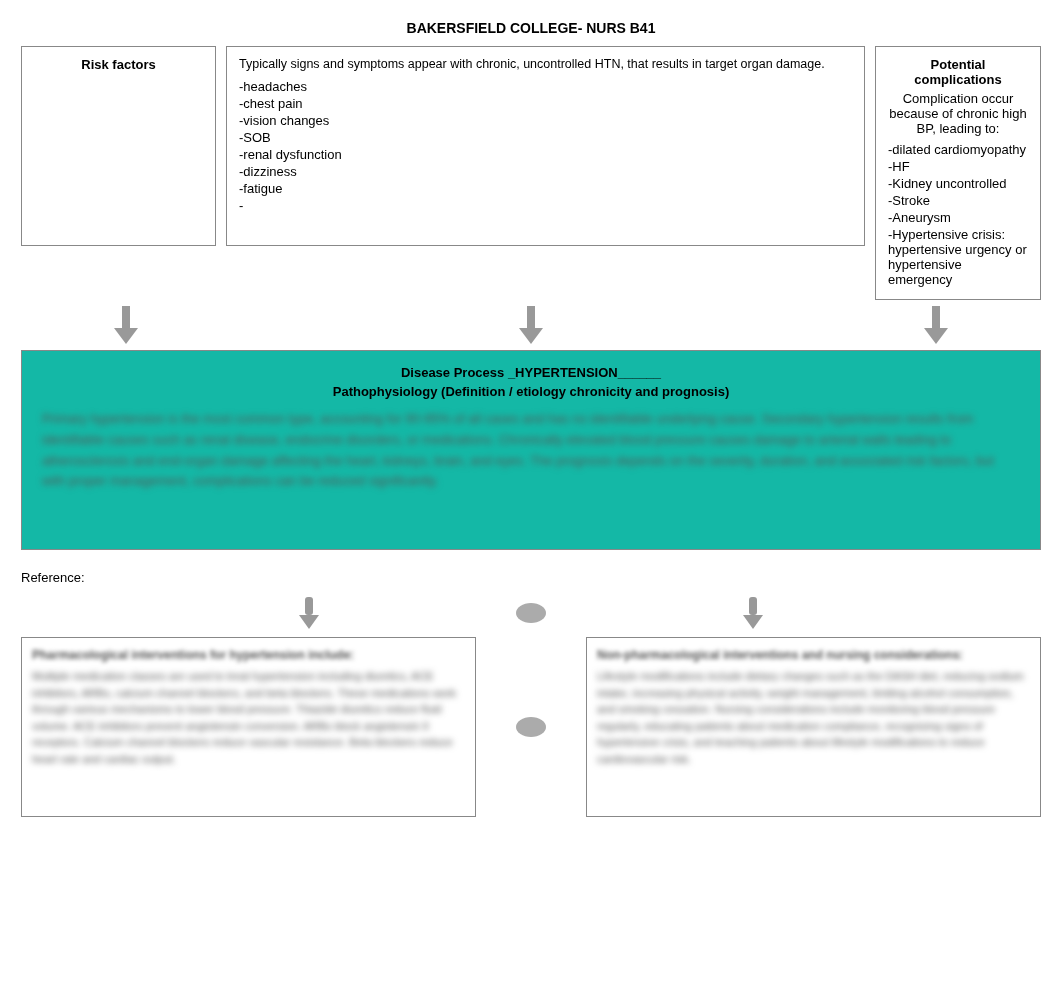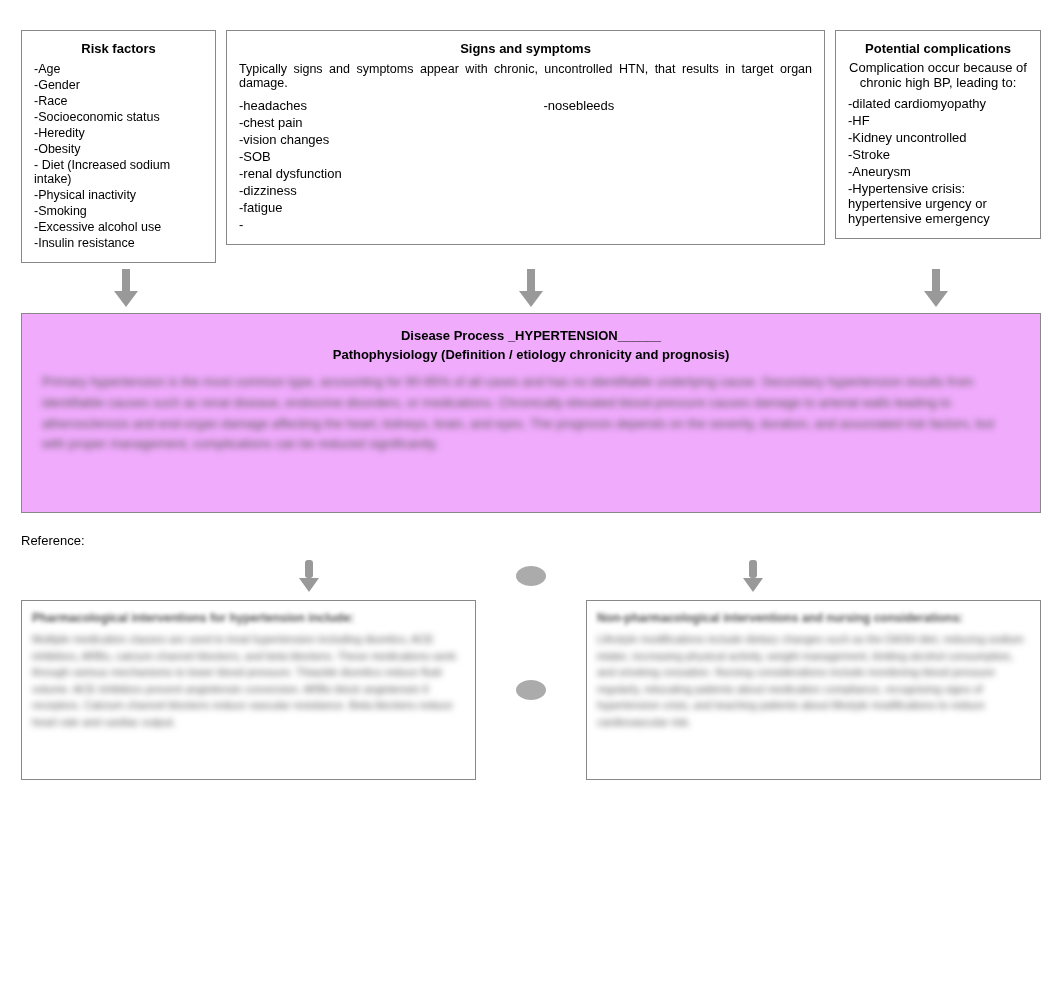--- a/index.html
+++ b/index.html
@@ -59,21 +59,21 @@
       min-height: 200px;
     }
 
     .signs-symptoms-box .box-title {
       text-align: center;
       font-weight: bold;
       margin-bottom: 6px;
     }
 
     .complications-box {
-      width: 206px;
+      width: 166px;
       min-height: 200px;
     }
 
     .complications-box .box-title {
       text-align: center;
       font-weight: bold;
       margin-bottom: 4px;
     }
 
     
@@ -83,21 +83,21 @@
       align-items: center;
       padding: 0 90px;
       height: 50px;
       position: relative;
     }
 
     
     .middle-box {
       border: 1.5px solid #888;
       padding: 14px 20px;
-      background: #f0abfc;
+      background: #14b8a6;
       min-height: 200px;
       margin-bottom: 8px;
     }
 
     .middle-box .box-title {
       text-align: center;
       font-weight: bold;
       margin-bottom: 4px;
     }
 
@@ -221,58 +221,42 @@
       border-left: 12px solid transparent;
       border-right: 12px solid transparent;
       border-top: 16px solid #999;
     }
   </style>
 </head>
 <body>
 
 <div class="page-wrapper">
   <div class="header">
+    <div class="header-title">BAKERSFIELD COLLEGE-  NURS B41</div>
   </div>
 
   <div class="top-row">
 
     <div class="box risk-factors-box">
       <div class="box-title">Risk factors</div>
-      <div class="risk-list">
-        <p>-Age</p>
-        <p>-Gender</p>
-        <p>-Race</p>
-        <p>-Socioeconomic status</p>
-        <p>-Heredity</p>
-        <p>-Obesity</p>
-        <p>- Diet (Increased sodium intake)</p>
-        <p>-Physical inactivity</p>
-        <p>-Smoking</p>
-        <p>-Excessive alcohol use</p>
-        <p>-Insulin resistance</p>
-      </div>
     </div>
 
     <div class="box signs-symptoms-box">
-      <div class="box-title">Signs and symptoms</div>
       <p class="signs-intro">Typically  signs  and  symptoms  appear  with  chronic,  uncontrolled  HTN,  that results in target organ damage.</p>
       <div class="signs-list">
         <div class="signs-col">
           <p>-headaches</p>
           <p>-chest pain</p>
           <p>-vision changes</p>
           <p>-SOB</p>
           <p>-renal dysfunction</p>
           <p>-dizziness</p>
           <p>-fatigue</p>
           <p>-</p>
         </div>
-        <div class="signs-col">
-          <p>-nosebleeds</p>
-        </div>
       </div>
     </div>
 
     <div class="box complications-box">
       <div class="box-title">Potential complications</div>
       <p style="text-align:center; font-size:13px; margin-bottom:6px;">Complication occur because of chronic high BP, leading to:</p>
       <div class="comp-list">
         <p>-dilated cardiomyopathy</p>
         <p>-HF</p>
         <p>-Kidney uncontrolled</p>

